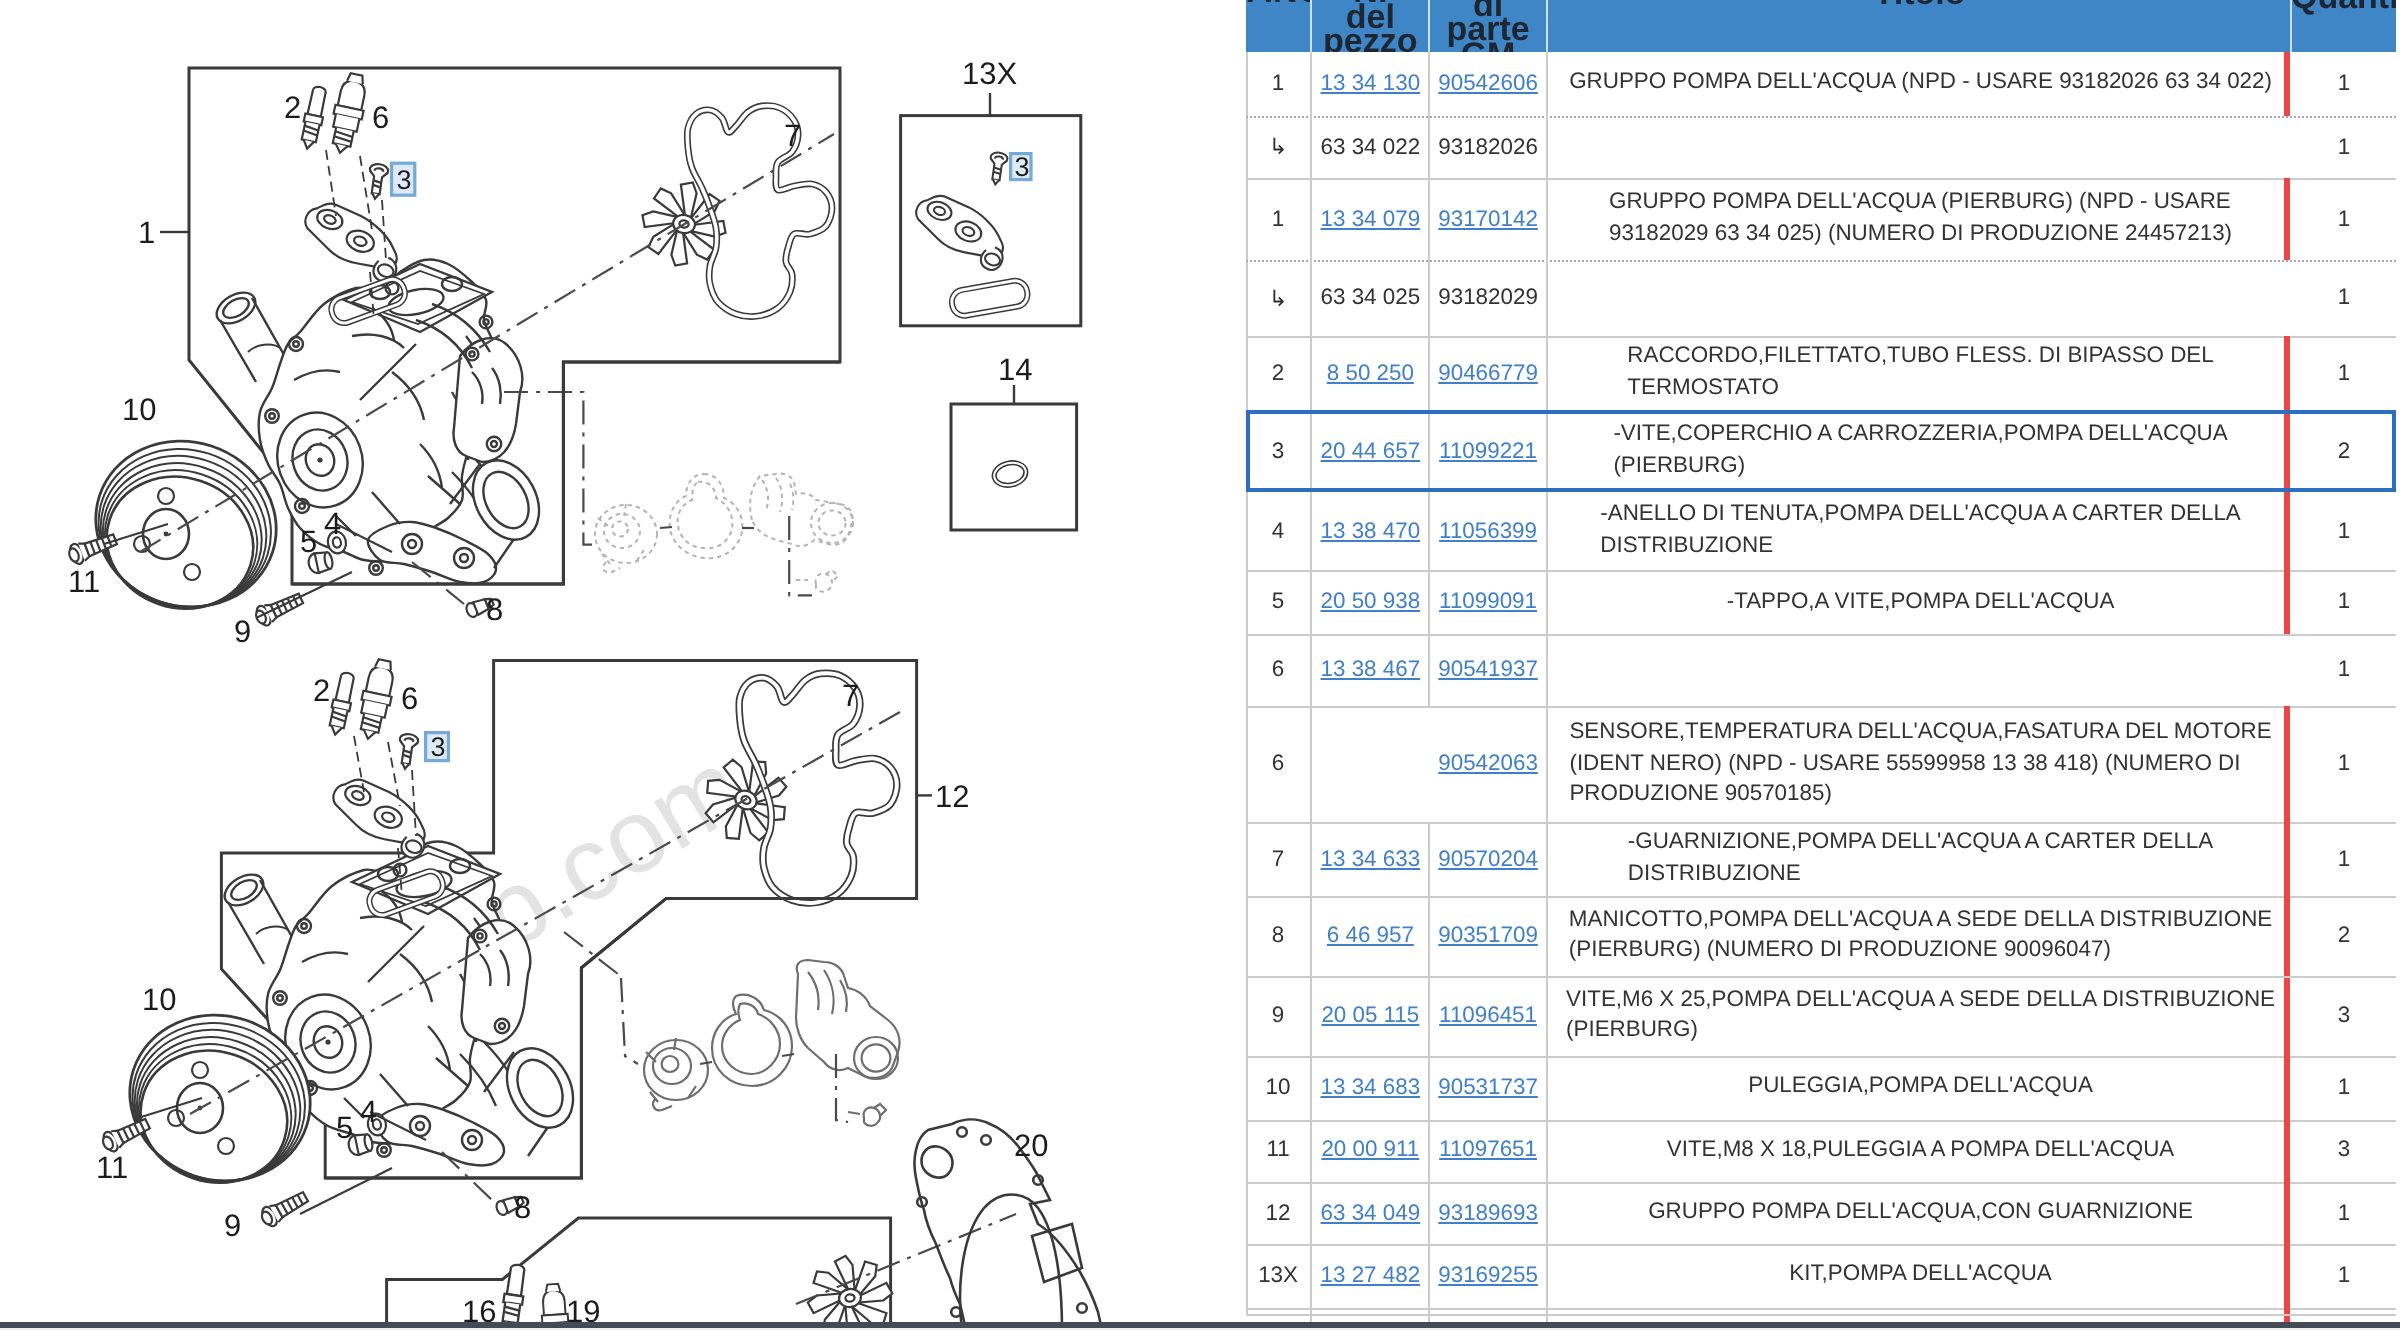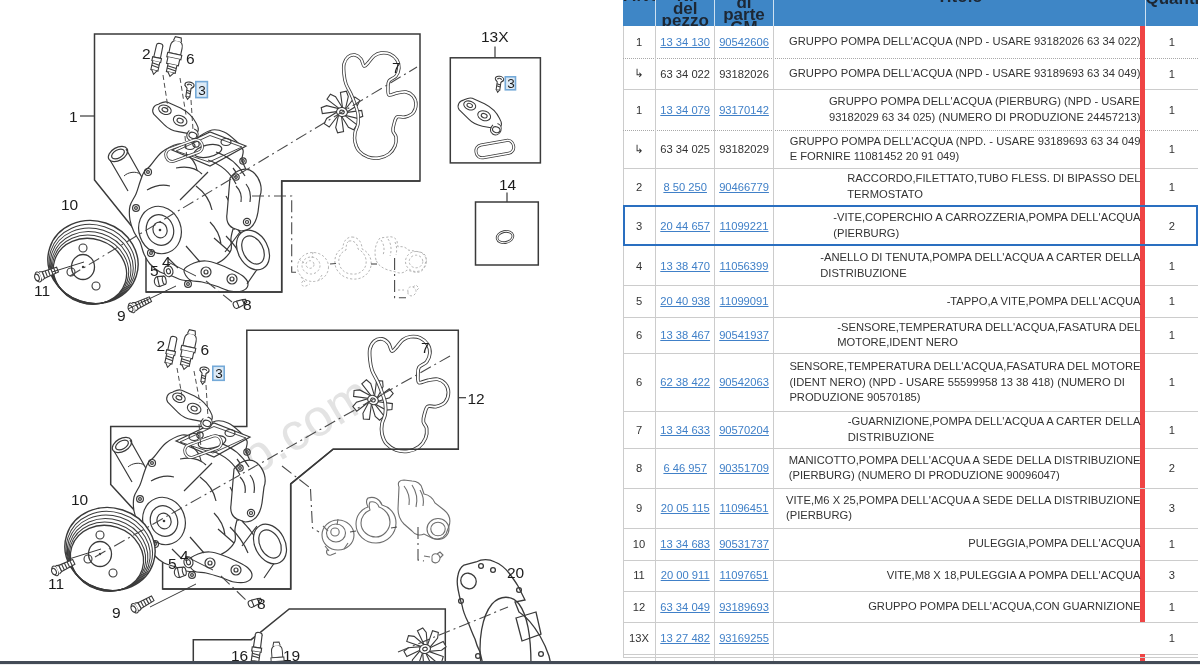--- a/index.html
+++ b/index.html
@@ -5,22 +5,22 @@
   html,body{margin:0;padding:0;}
   body{width:1200px;height:665px;overflow:hidden;background:#ffffff;
        font-family:"Liberation Sans",sans-serif;}
   #stage{position:absolute;left:0;top:0;width:1200px;height:665px;overflow:hidden;}
   .row{position:absolute;left:622.7px;width:575.8px;}
   .cell{position:absolute;top:0;height:100%;display:flex;align-items:center;
         justify-content:center;font-size:11.2px;color:#333;}
   .c1{left:0;width:32.7px;border-right:1px solid #ccc;}
   .c2{left:33.7px;width:57.6px;border-right:1px solid #ccc;}
   .c3{left:92.3px;width:58.1px;border-right:1px solid #ccc;}
-  .c4{left:151.4px;width:371.4px;border-right:5px solid #ef4444;
-      justify-content:flex-end;padding-left:4px;box-sizing:border-box;}
+  .c4{left:151.4px;width:371.4px;border-right:3px solid #ef4444;
+      justify-content:center;padding-left:4px;box-sizing:border-box;}
   .c4 .t{line-height:15.5px;}
   .c5{left:522.8px;width:53px;}
   .lnk{color:#4080c8;text-decoration:underline;}
   .solid{border-bottom:1px solid #ccc;}
   .dot{border-bottom:1px dotted #a8a8a8;}
   #tblleft{position:absolute;left:622.7px;top:0;width:0;height:657px;border-left:1px solid #ccc;}
   #hdr{position:absolute;left:622.7px;top:0;width:575.8px;height:26.3px;background:#3e86c6;}
   .hc{position:absolute;top:0;height:26.3px;overflow:hidden;border-right:1px solid rgba(255,255,255,.75);
       font-size:17px;font-weight:bold;color:#1d2733;text-align:center;line-height:12.5px;}
   .hc div{position:absolute;width:100%;}
@@ -443,41 +443,35 @@
         <div class="cell c3 lnk">90542606</div>
         <div class="cell c4">
           <div class="t">GRUPPO POMPA DELL'ACQUA (NPD - USARE 93182026 63 34 022)</div>
         </div>
         <div class="cell c5">1</div>
       </div>
       <div class="row solid" style="top:57.7px;height:31.7px">
         <div class="cell c1">↳</div>
         <div class="cell c2">63 34 022</div>
         <div class="cell c3">93182026</div>
-        <div class="cell c4">
-          <div class="t">GRUPPO POMPA DELL'ACQUA (NPD - USARE 93189693 63 34 049)</div>
-        </div>
         <div class="cell c5">1</div>
       </div>
       <div class="row dot" style="top:89.4px;height:40.4px">
         <div class="cell c1">1</div>
         <div class="cell c2 lnk">13 34 079</div>
         <div class="cell c3 lnk">93170142</div>
         <div class="cell c4">
           <div class="t">GRUPPO POMPA DELL'ACQUA (PIERBURG) (NPD - USARE<br>93182029 63 34 025) (NUMERO DI PRODUZIONE 24457213)</div>
         </div>
         <div class="cell c5">1</div>
       </div>
       <div class="row solid" style="top:129.8px;height:38.5px">
         <div class="cell c1">↳</div>
         <div class="cell c2">63 34 025</div>
         <div class="cell c3">93182029</div>
-        <div class="cell c4">
-          <div class="t">GRUPPO POMPA DELL'ACQUA (NPD. - USARE 93189693 63 34 049<br>E FORNIRE 11081452 20 91 049)</div>
-        </div>
         <div class="cell c5">1</div>
       </div>
       <div class="row" style="top:168.3px;height:37.1px">
         <div class="cell c1">2</div>
         <div class="cell c2 lnk">8 50 250</div>
         <div class="cell c3 lnk">90466779</div>
         <div class="cell c4">
           <div class="t">RACCORDO,FILETTATO,TUBO FLESS. DI BIPASSO DEL<br>TERMOSTATO</div>
         </div>
         <div class="cell c5">1</div>
@@ -495,39 +489,35 @@
         <div class="cell c1">4</div>
         <div class="cell c2 lnk">13 38 470</div>
         <div class="cell c3 lnk">11056399</div>
         <div class="cell c4">
           <div class="t">-ANELLO DI TENUTA,POMPA DELL'ACQUA A CARTER DELLA<br>DISTRIBUZIONE</div>
         </div>
         <div class="cell c5">1</div>
       </div>
       <div class="row solid" style="top:285.3px;height:32.1px">
         <div class="cell c1">5</div>
-        <div class="cell c2 lnk">20 40 938</div>
+        <div class="cell c2 lnk">20 50 938</div>
         <div class="cell c3 lnk">11099091</div>
         <div class="cell c4">
           <div class="t">-TAPPO,A VITE,POMPA DELL'ACQUA</div>
         </div>
         <div class="cell c5">1</div>
       </div>
       <div class="row solid" style="top:317.4px;height:36px">
         <div class="cell c1">6</div>
         <div class="cell c2 lnk">13 38 467</div>
         <div class="cell c3 lnk">90541937</div>
-        <div class="cell c4">
-          <div class="t">-SENSORE,TEMPERATURA DELL'ACQUA,FASATURA DEL<br>MOTORE,IDENT NERO</div>
-        </div>
         <div class="cell c5">1</div>
       </div>
       <div class="row solid" style="top:353.4px;height:57.9px">
         <div class="cell c1">6</div>
-        <div class="cell c2 lnk">62 38 422</div>
         <div class="cell c3 lnk">90542063</div>
         <div class="cell c4">
           <div class="t">SENSORE,TEMPERATURA DELL'ACQUA,FASATURA DEL MOTORE<br>(IDENT NERO) (NPD - USARE 55599958 13 38 418) (NUMERO DI<br>PRODUZIONE 90570185)</div>
         </div>
         <div class="cell c5">1</div>
       </div>
       <div class="row solid" style="top:411.3px;height:37.1px">
         <div class="cell c1">7</div>
         <div class="cell c2 lnk">13 34 633</div>
         <div class="cell c3 lnk">90570204</div>
@@ -578,20 +568,23 @@
         <div class="cell c3 lnk">93189693</div>
         <div class="cell c4">
           <div class="t">GRUPPO POMPA DELL'ACQUA,CON GUARNIZIONE</div>
         </div>
         <div class="cell c5">1</div>
       </div>
       <div class="row solid" style="top:622.4px;height:31.2px">
         <div class="cell c1">13X</div>
         <div class="cell c2 lnk">13 27 482</div>
         <div class="cell c3 lnk">93169255</div>
+        <div class="cell c4">
+          <div class="t">KIT,POMPA DELL'ACQUA</div>
+        </div>
         <div class="cell c5">1</div>
       </div>
       <div class="row solid" style="top:653.6px;height:3.5px">
         <div class="cell c1"></div>
         <div class="cell c2"></div>
         <div class="cell c3"></div>
         <div class="cell c4">
           <div class="t"></div>
         </div>
         <div class="cell c5"></div>

